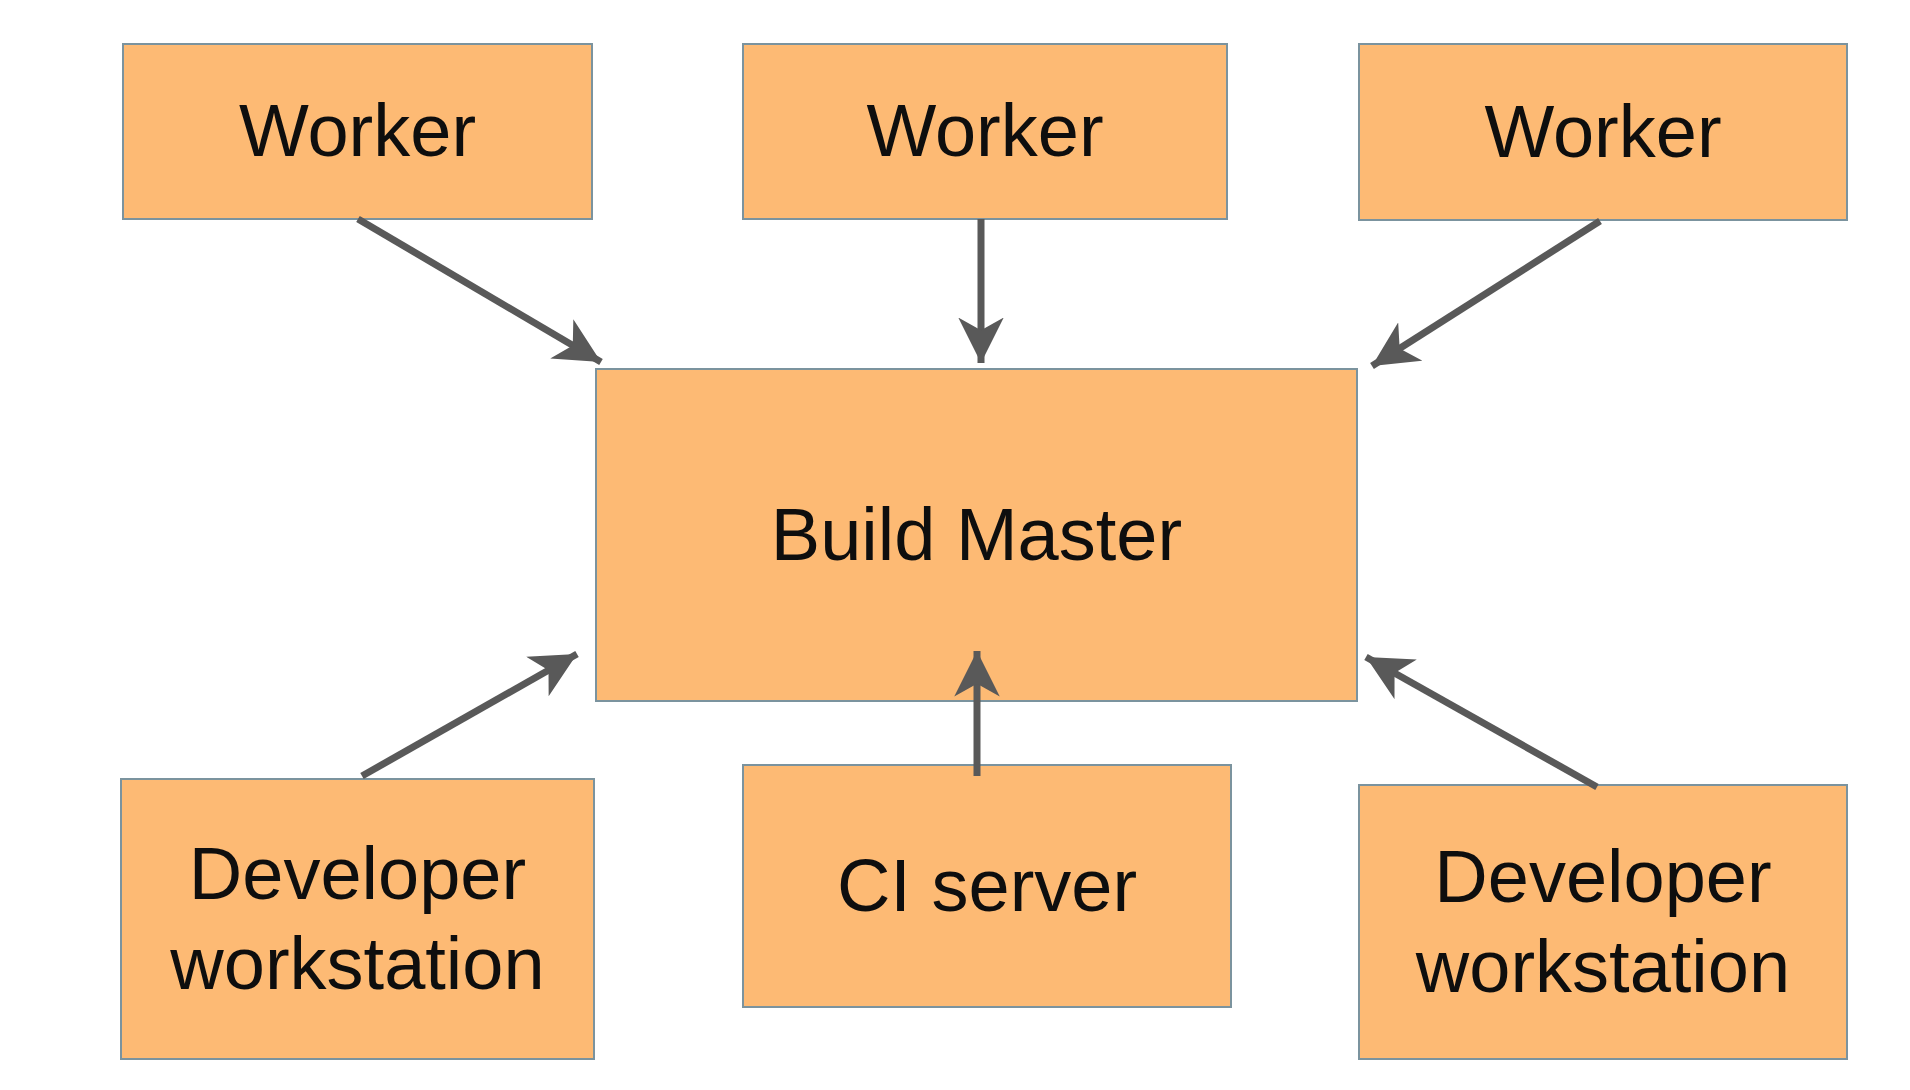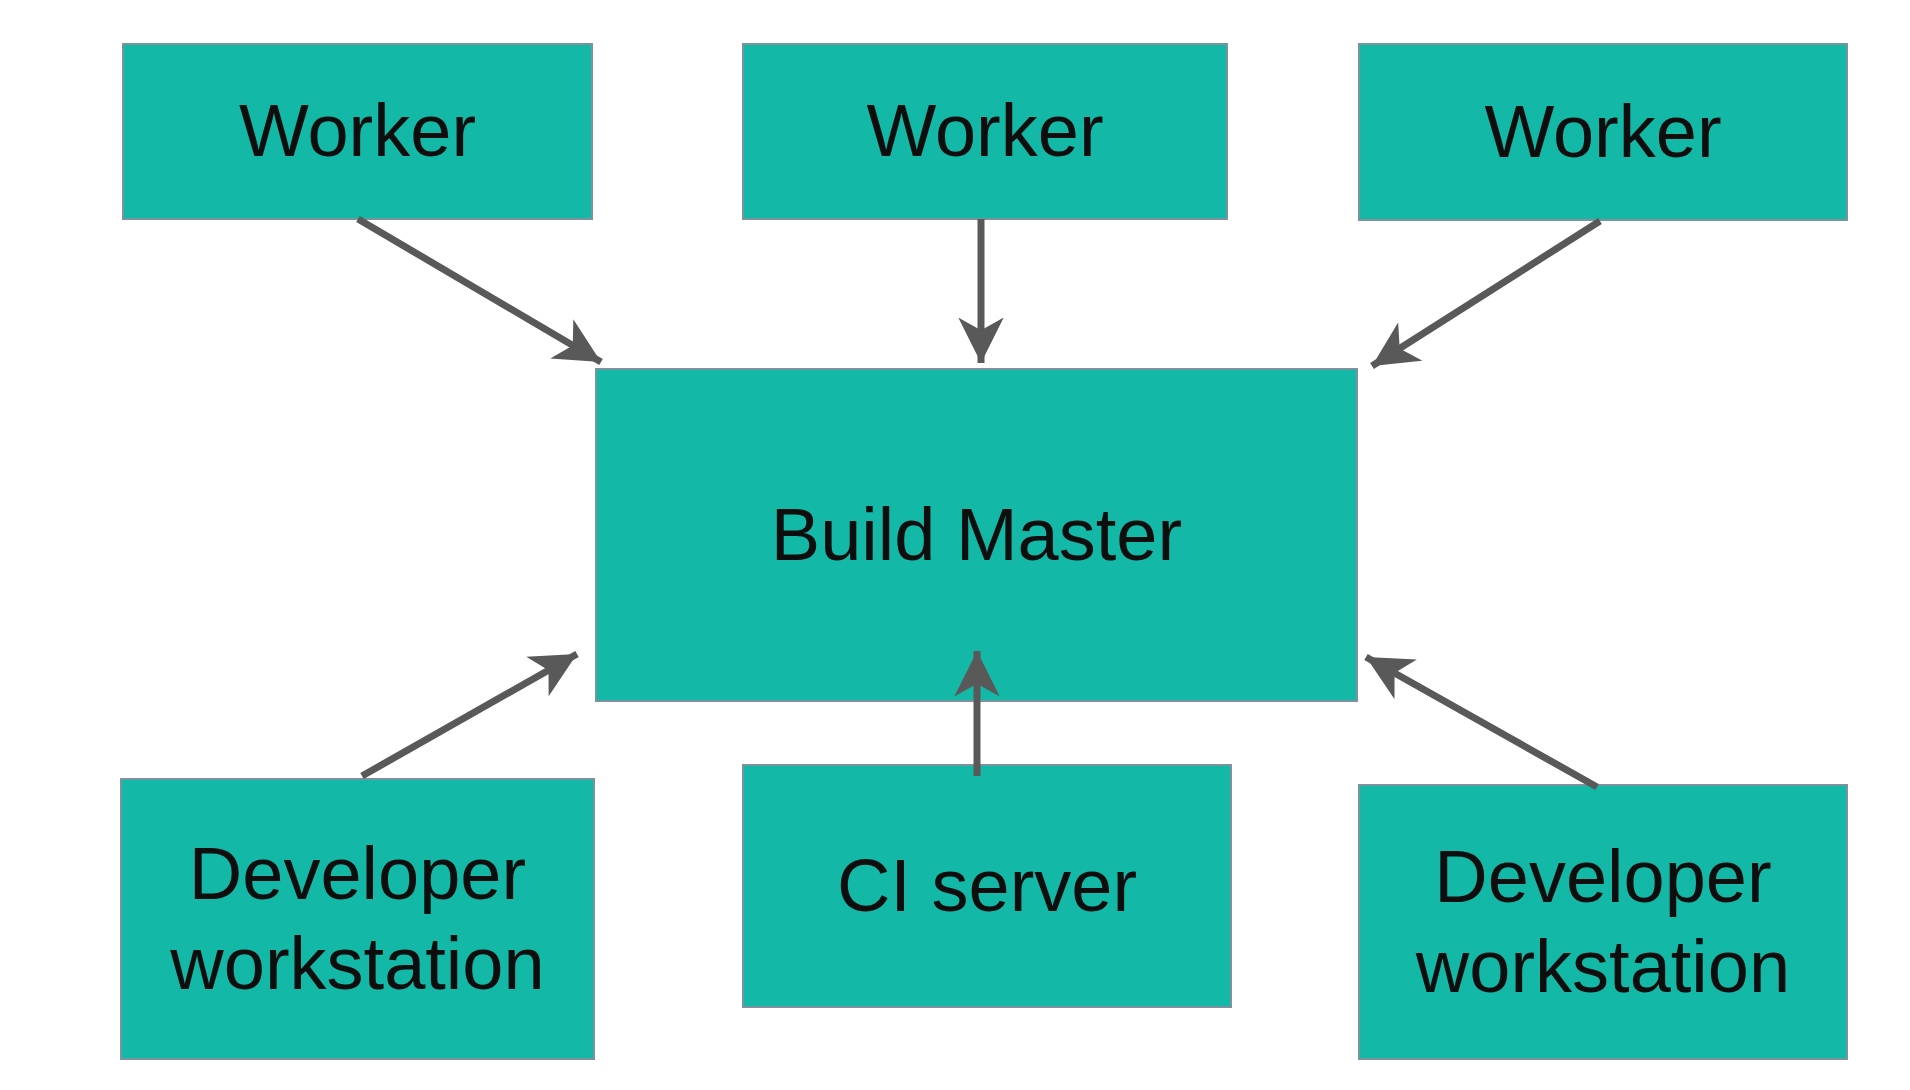--- a/index.html
+++ b/index.html
@@ -6,21 +6,21 @@
   body {
     width: 1910px; height: 1090px;
     background: #ffffff;
     font-family: "Liberation Sans", sans-serif;
     position: relative;
     overflow: hidden;
   }
   .diagram { position: absolute; inset: 0; }
   .node {
     position: absolute;
-    background: #14b8a6;
+    background: #fdba74;
     border: 2px solid #7b939e;
     box-sizing: border-box;
     display: flex;
     align-items: center;
     justify-content: center;
     text-align: center;
     color: #0e0e0e;
     font-size: 74px;
     line-height: 1.22;
     padding: 0 10px;

